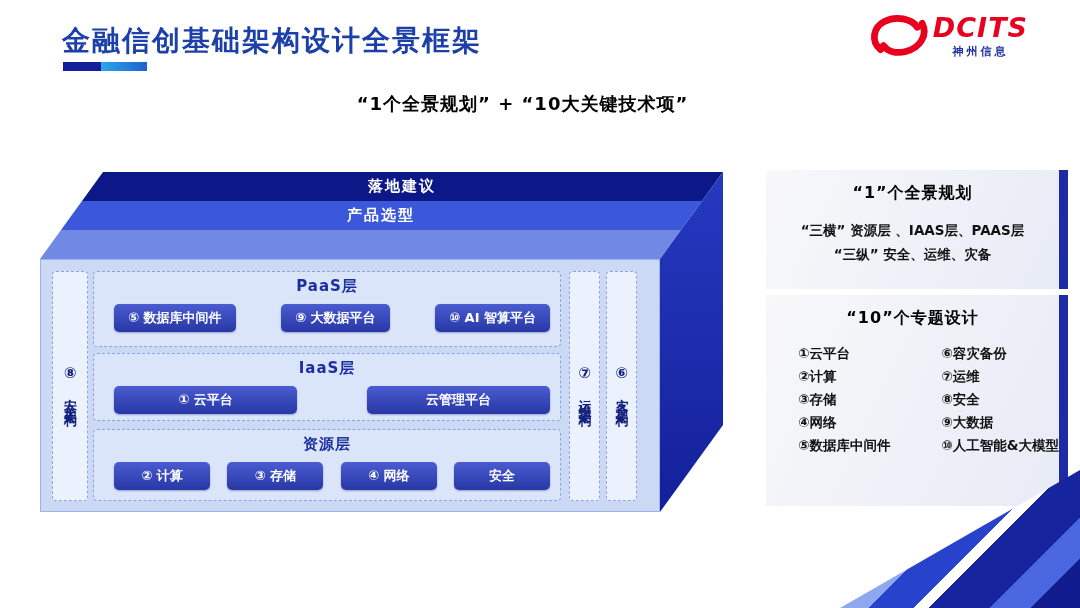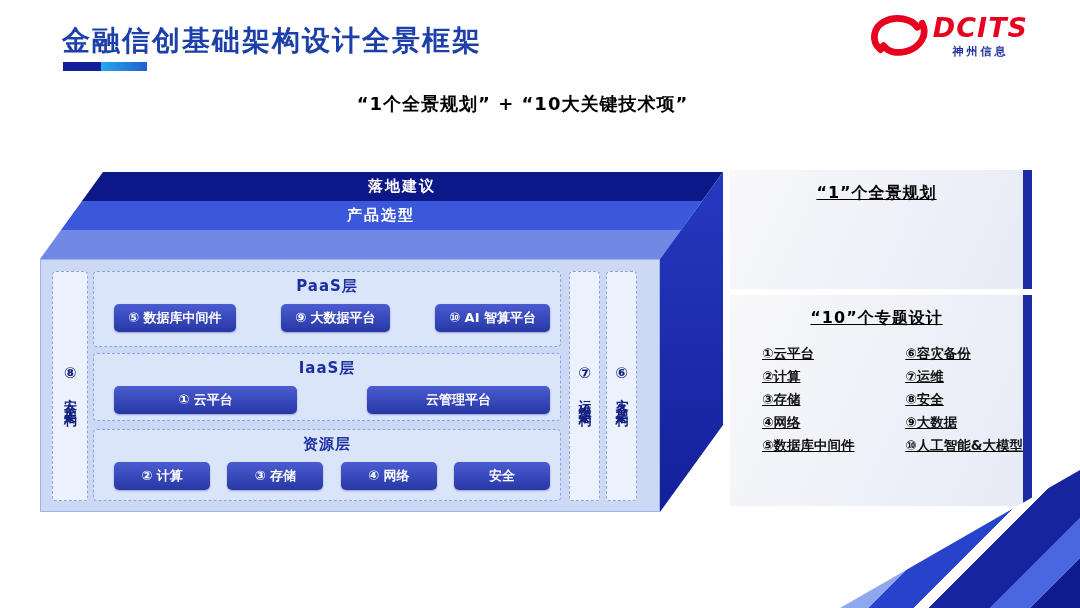--- a/index.html
+++ b/index.html
@@ -40,21 +40,21 @@
   .sec1 { top:11px; height:76px; }
   .sec2 { top:93px; height:68px; }
   .sec3 { top:169px; height:72px; }
   .sec-title { text-align:center; font-weight:bold; color:#1c2f9e; font-size:15px; padding-top:5px; letter-spacing:1px; }
   .chip-row { display:flex; justify-content:space-between; align-items:center; padding:8px 10px 0 20px; }
   .chip { background:linear-gradient(180deg,#4a5cd0,#2737a5); color:#fff; font-weight:bold; font-size:13px; border-radius:5px; height:28px; display:flex; align-items:center; justify-content:center; padding:0 14px; white-space:nowrap; box-shadow:0 1px 2px rgba(20,30,120,.35); }
   .chip-wide { flex:0 0 42%; }
   .chip-q { flex:0 0 22%; }
 
   
-  .panel { position:absolute; left:730px; width:302px; background:linear-gradient(115deg,#f8f8fa 0%,#e7ebf6 100%); border-right:9px solid #1d2ba4;text-decoration:underline; }
+  .panel { position:absolute; left:766px; width:302px; background:linear-gradient(115deg,#f8f8fa 0%,#e7ebf6 100%); border-right:9px solid #1d2ba4; }
   .panel1 { top:170px; height:119px; }
   .panel2 { top:295px; height:211px; }
   .panel-title { text-align:center; font-size:16px; font-weight:bold; color:#000; margin-top:13px; letter-spacing:1px; }
   .panel-lines { margin-top:14px; }
   .panel-line { text-align:center; font-size:13.5px; font-weight:bold; color:#111; line-height:24px; white-space:nowrap; }
   .cols { display:flex; margin-top:13px; padding-left:32px; gap:26px; }
   .cols ul { list-style:none; }
   .cols li { font-size:13.5px; font-weight:bold; color:#111; line-height:23px; white-space:nowrap; }
   .col1 { width:118px; }
 
@@ -151,20 +151,24 @@
       <span class="vlabel">运维架构</span>
     </div>
     <div class="box strip strip-r2">
       <span class="strip-num">⑥</span>
       <span class="vlabel">灾备架构</span>
     </div>
   </div>
 
   <div class="panel panel1">
     <div class="panel-title">“1”个全景规划</div>
+    <div class="panel-lines">
+      <div class="panel-line">“三横” 资源层 、IAAS层、PAAS层</div>
+      <div class="panel-line">“三纵” 安全、运维、灾备</div>
+    </div>
   </div>
 
   <div class="panel panel2">
     <div class="panel-title">“10”个专题设计</div>
     <div class="cols">
       <ul class="col1">
         <li>①云平台</li>
         <li>②计算</li>
         <li>③存储</li>
         <li>④网络</li>

